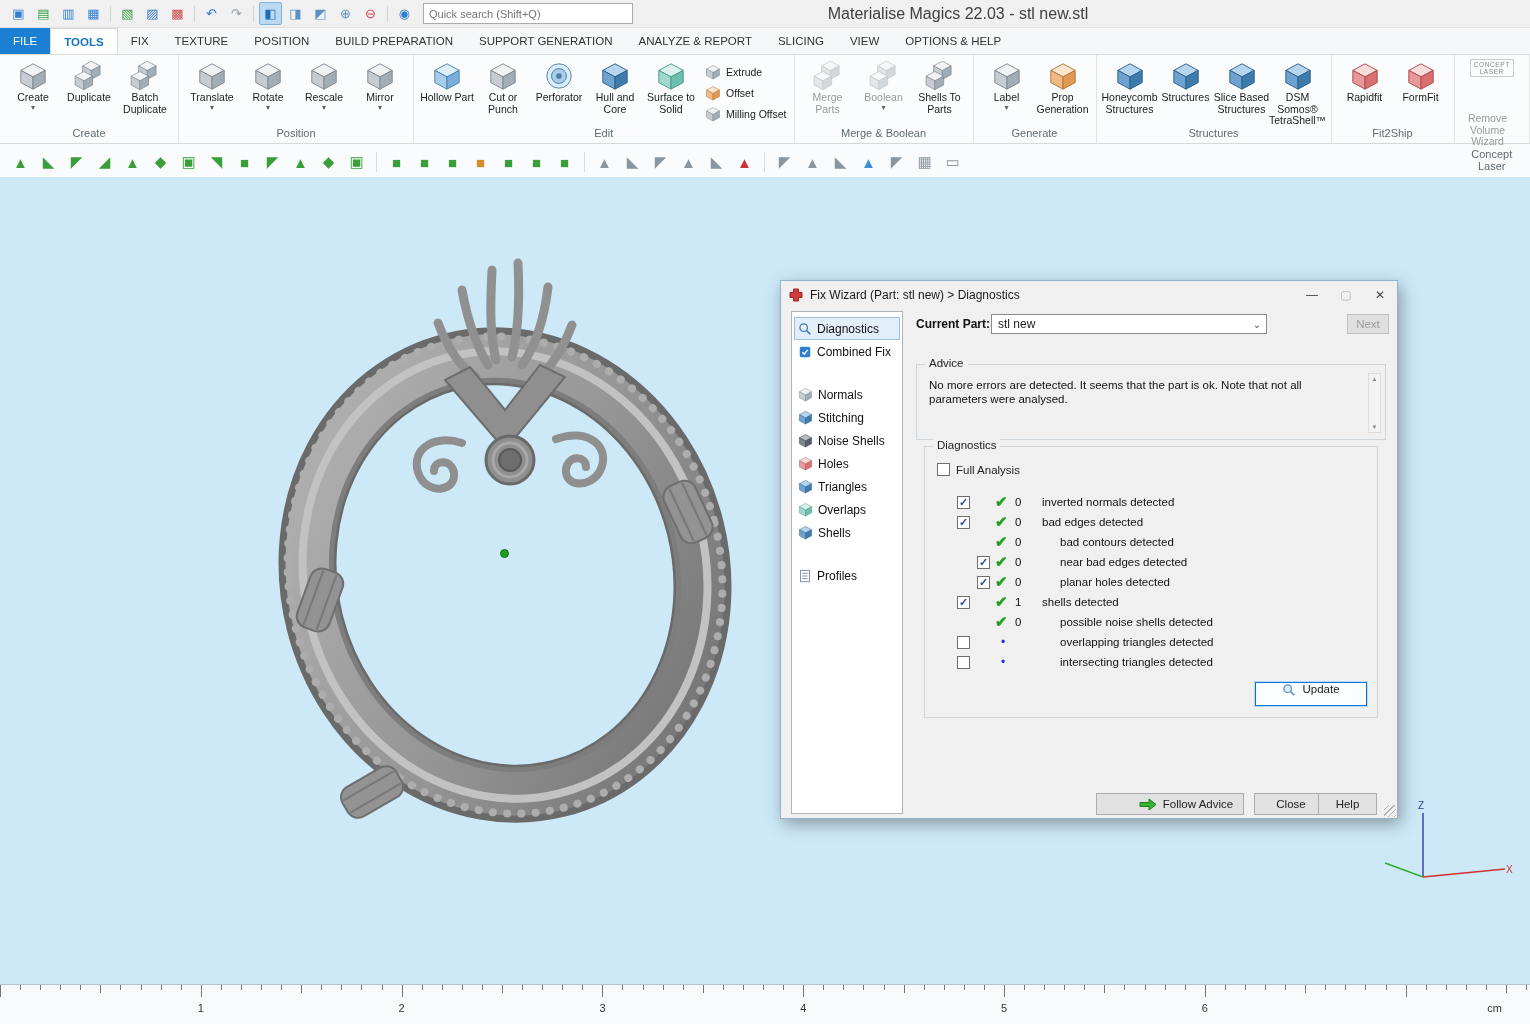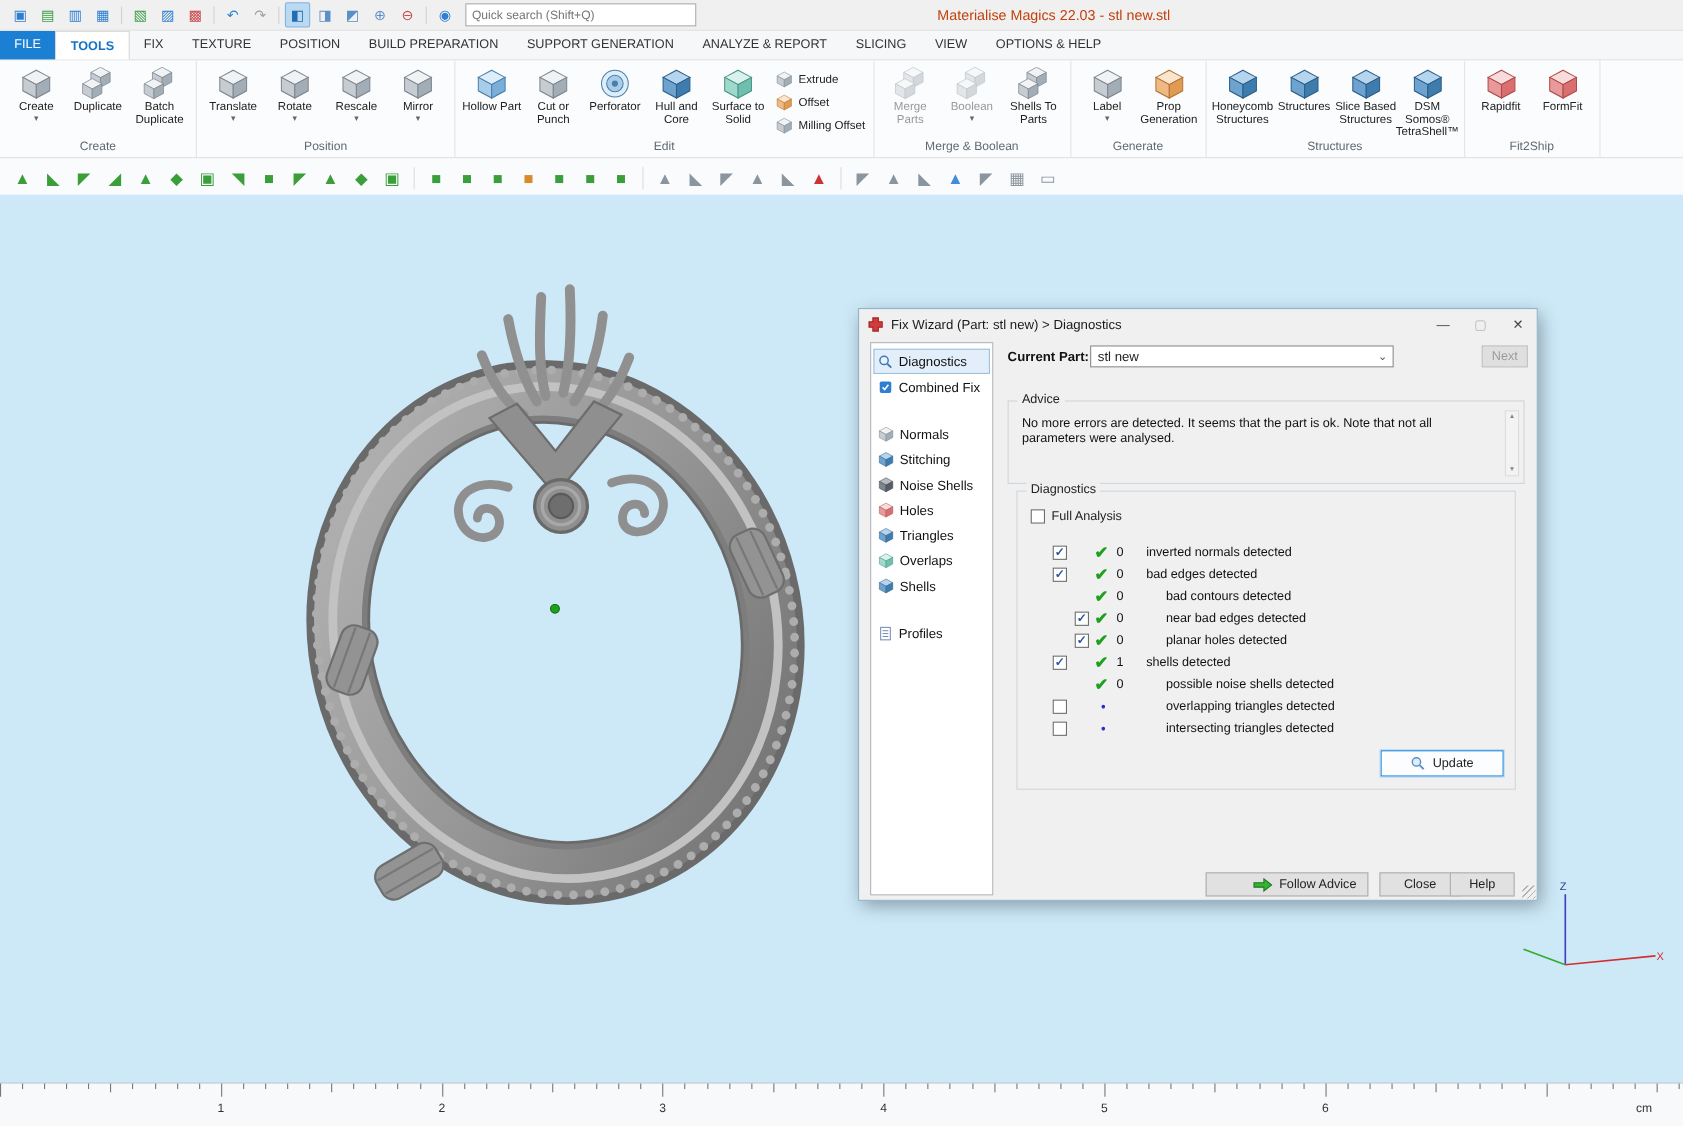--- a/index.html
+++ b/index.html
@@ -8,21 +8,21 @@
 
   
   .titlebar{height:27px;background:#f0f0f0;border-bottom:1px solid #e2e2e2;
             display:flex;align-items:center;padding:0 6px;position:relative;}
   .qicon{width:21px;height:21px;display:flex;align-items:center;justify-content:center;
          font-size:13px;margin:0 1px;border-radius:2px;border:1px solid transparent;}
   .qicon.sel{background:#bcd9f2;border:1px solid #7fb4e0;}
   .qsep{width:1px;height:16px;background:#d2d2d2;margin:0 4px;}
   .search{width:198px;height:19px;border:1px solid #ababab;background:#fff;font-size:11px;
           color:#555;padding:0 5px;margin-left:6px;font-family:"Liberation Sans",sans-serif;}
-  .apptitle{position:absolute;left:958px;transform:translateX(-50%);font-size:13px;color:#c2410c;white-space:nowrap;}
+  .apptitle{position:absolute;left:958px;transform:translateX(-50%);font-size:16px;color:#404040;white-space:nowrap;}
 
   
   .tabs{height:26px;background:#f6f7f8;display:flex;align-items:stretch;border-bottom:1px solid #dcdcdc;}
   .tab{padding:0 13px;font-size:11.5px;display:flex;align-items:center;color:#333;white-space:nowrap;}
   .tab.file{background:#1b7fd4;color:#fff;}
   .tab.active{color:#1673c4;background:#fff;border:1px solid #d8d8d8;border-bottom:none;font-weight:bold;}
 
   
   .ribbon{height:88px;background:#fbfcfd;border-bottom:1px solid #d9d9d9;display:flex;}
   .rgroup{display:flex;flex-direction:column;border-right:1px solid #e4e4e4;padding:2px 5px 0;}
@@ -93,21 +93,21 @@
             align-items:center;justify-content:center;font-size:11px;line-height:1;
             color:#2a52a0;font-weight:bold;box-sizing:border-box;}
   .diagrows{position:absolute;left:0;top:46px;right:0;}
   .drow{position:relative;height:20px;}
   .drow .checkbox{position:absolute;top:3px;}
   .mark-check{position:absolute;left:70px;top:0;color:#1fa11f;font-weight:bold;font-size:15px;}
   .mark-dot{position:absolute;left:76px;top:2px;color:#2b2bd4;font-size:12px;}
   .dcount{position:absolute;left:90px;top:3px;font-size:11.5px;color:#111;}
   .dlabel{position:absolute;top:3px;font-size:11.5px;color:#111;}
   .updatebtn{position:absolute;right:10px;top:235px;width:112px;height:24px;background:#fbfdff;
-             border:1px solid #0078d7;outline:1px solid #bcdcf5;display:flex;align-items:center;
+             border:1px solid #0078d7;outline:1px solid #bcdcf5;display:flex;
              justify-content:center;gap:6px;font-size:11.5px;box-sizing:border-box;}
   .btn{position:absolute;height:22px;background:#e1e1e1;border:1px solid #adadad;font-size:11.5px;
        display:flex;align-items:center;justify-content:center;gap:6px;box-sizing:border-box;}
   .follow{left:315px;top:512px;width:148px;padding-left:32px;}
   .closeb{left:473px;top:512px;width:74px;}
   .helpb{left:537px;top:512px;width:59px;}
   .grip{position:absolute;right:1px;bottom:1px;width:12px;height:12px;
         background:repeating-linear-gradient(135deg,transparent 0 3px,#b0b0b0 3px 4px);}
 </style>
 </head>
@@ -479,20 +479,33 @@
             <svg width="30" height="30" viewBox="0 0 32 32">
               <polygon points="16,3 29,10 16,17 3,10" fill="#f8dcdc" stroke="#b14a4a" stroke-width="1"></polygon>
               <polygon points="3,10 16,17 16,30 3,23" fill="#e89a9a" stroke="#b14a4a" stroke-width="1"></polygon>
               <polygon points="29,10 16,17 16,30 29,23" fill="#d96f6f" stroke="#b14a4a" stroke-width="1"></polygon>
             </svg>
           </div>
           <div>FormFit</div>
         </div>
       </div>
       <div class="rlabel">Fit2Ship</div>
+    </div>
+    <div class="rgroup">
+      <div class="clogo">
+        <div>CONCEPT</div>
+        <div>LASER</div>
+      </div>
+      <div class="rbuttons">
+        <div class="rbtn disabled">
+          <div class="ic"></div>
+          <div>Remove Volume Wizard</div>
+        </div>
+      </div>
+      <div class="rlabel">Concept Laser</div>
     </div>
     <div style="flex: 1 1 0%;"></div>
   </div>
 
 <div class="toolbar2" id="toolbar2">
     <div class="t2" style="color: rgb(58, 158, 58);">▲</div>
     <div class="t2" style="color: rgb(58, 158, 58);">◣</div>
     <div class="t2" style="color: rgb(58, 158, 58);">◤</div>
     <div class="t2" style="color: rgb(58, 158, 58);">◢</div>
     <div class="t2" style="color: rgb(58, 158, 58);">▲</div>

